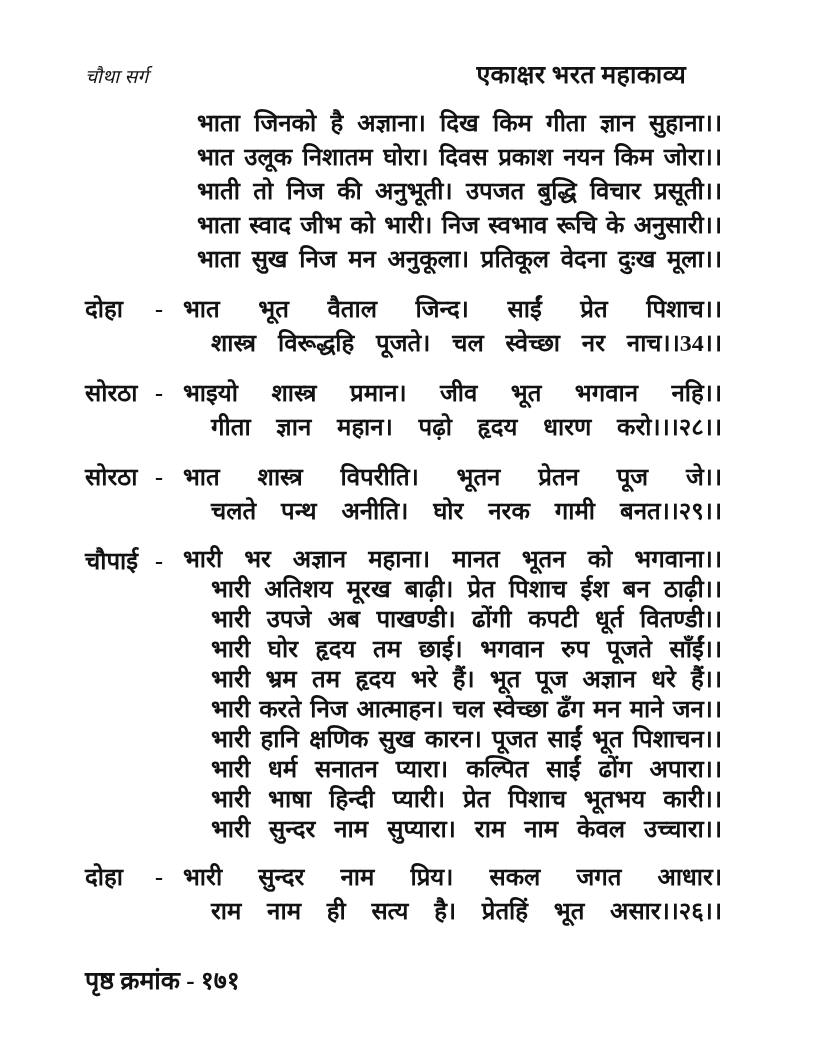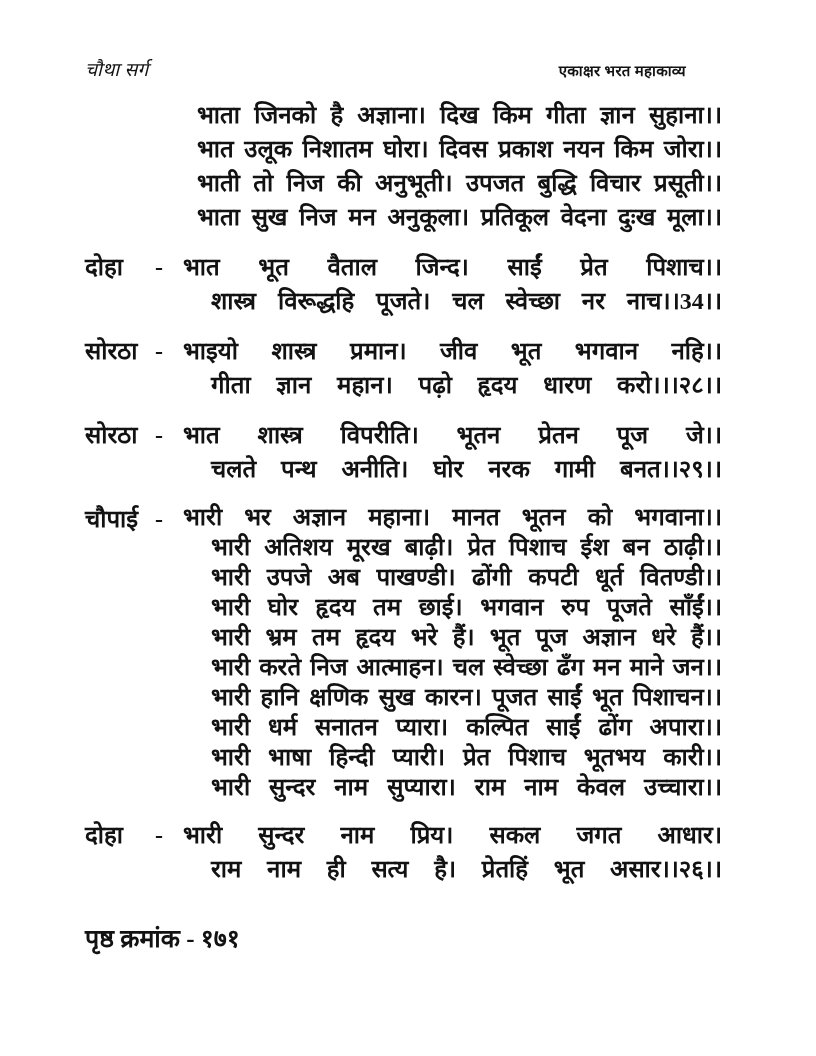--- a/index.html
+++ b/index.html
@@ -30,21 +30,21 @@
     margin-bottom: 16px;
   }
   .section-name {
     font-style: italic;
     font-size: 19px;
     font-weight: 500;
     letter-spacing: 0.2px;
   }
   .book-title {
     font-weight: 800;
-    font-size: 15px;
+    font-size: 25px;
     letter-spacing: 0.3px;
   }
   
   .stanza {
     display: flex;
     align-items: flex-start;
     margin: 0 0 16px 0;
     font-size: 24px;
     font-weight: 700;
   }
@@ -98,20 +98,21 @@
     <span class="book-title">एकाक्षर भरत महाकाव्य</span>
   </div>
 
   <div class="stanza opening">
     <span class="stanza-label"></span>
     <span class="stanza-dash"></span>
     <div class="verse-col">
       <p class="verse-line">भाता जिनको है अज्ञाना। दिख किम गीता ज्ञान सुहाना।।</p>
       <p class="verse-line">भात उलूक निशातम घोरा। दिवस प्रकाश नयन किम जोरा।।</p>
       <p class="verse-line">भाती तो निज की अनुभूती। उपजत बुद्धि विचार प्रसूती।।</p>
+      <p class="verse-line">भाता स्वाद जीभ को भारी। निज स्वभाव रूचि के अनुसारी।।</p>
       <p class="verse-line">भाता सुख निज मन अनुकूला। प्रतिकूल वेदना दुःख मूला।।</p>
     </div>
   </div>
 
   <div class="stanza">
     <span class="stanza-label">दोहा</span>
     <span class="stanza-dash">-</span>
     <div class="verse-col">
       <p class="verse-line">भात भूत वैताल जिन्द। साईं प्रेत पिशाच।।</p>
       <p class="verse-line">शास्त्र विरूद्धहि पूजते। चल स्वेच्छा नर नाच।।34।।</p>

